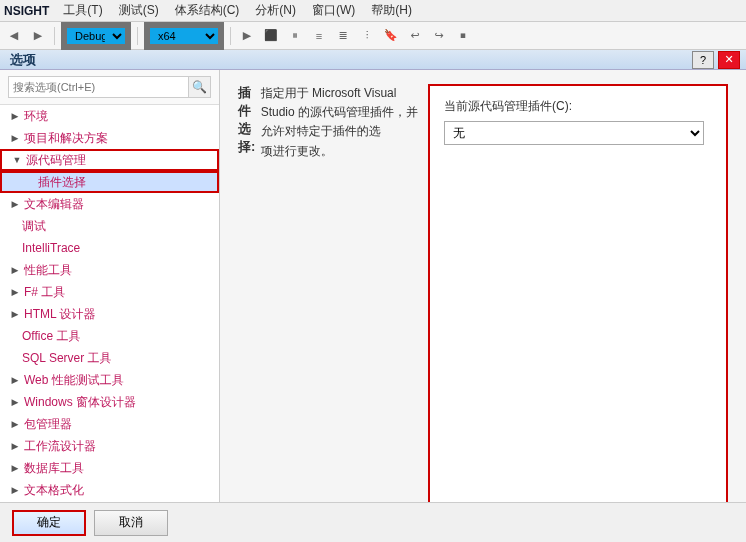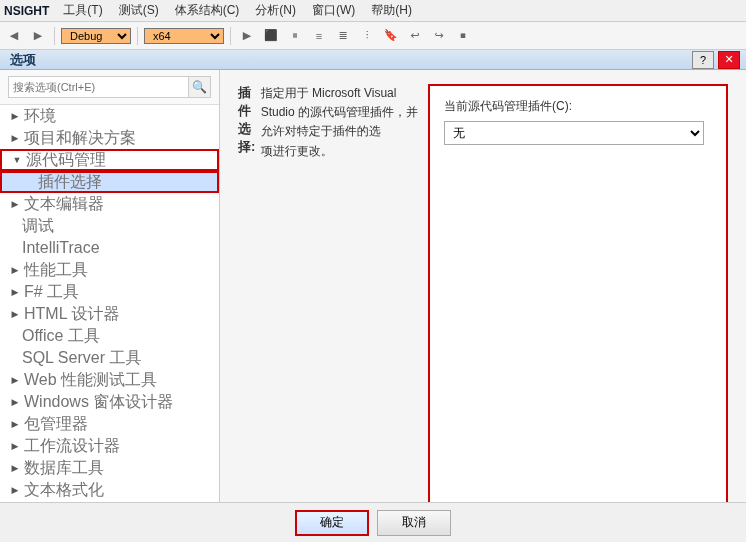--- a/index.html
+++ b/index.html
@@ -56,23 +56,23 @@
       color: #666;
       font-size: 11px;
     }
     .toolbar-separator {
       width: 1px;
       height: 18px;
       background: #ccc;
       margin: 0 2px;
     }
     .toolbar-select {
-      height: 16px;
-      border: 1px solid #737373;
-      background: #fdba74;
+      height: 28px;
+      border: 6px solid #737373;
+      background: #0ea5e9;
       font-size: 11px;
       padding: 0 4px;
     }
     .debug-select { width: 70px; }
     .platform-select { width: 80px; }
 
     
     .options-header {
       background: linear-gradient(to bottom, #dce8f5, #c5d9f0);
       border-bottom: 1px solid #aac;
@@ -178,22 +178,22 @@
       align-items: center;
       justify-content: center;
       font-size: 9px;
       color: #555;
       margin-right: 2px;
     }
     .tree-arrow.expanded { }
     .tree-spacer { display: inline-block; width: 14px; }
 
     .tree-item-text {
-      font-size: 16px;
-      color: #737373;
+      font-size: 12px;
+      color: #be185d;
     }
 
     .tree-item.highlighted-box {
       border: 2px solid #cc0000;
       background: #fff;
     }
     .tree-item.level1 { padding-left: 8px; }
     .tree-item.level2 { padding-left: 22px; }
 
     
@@ -247,21 +247,21 @@
       padding: 0 4px;
     }
 
     
     .footer {
       background: #f0f0f0;
       border-top: 1px solid #ccc;
       height: 40px;
       display: flex;
       align-items: center;
-      justify-content: center;
+      justify-content: flex-start;
       padding: 0 12px;
       gap: 8px;
       position: absolute;
       bottom: 0;
       width: 100%;
     }
     .footer-btn {
       width: 74px;
       height: 26px;
       border: 1px solid #aaa;

